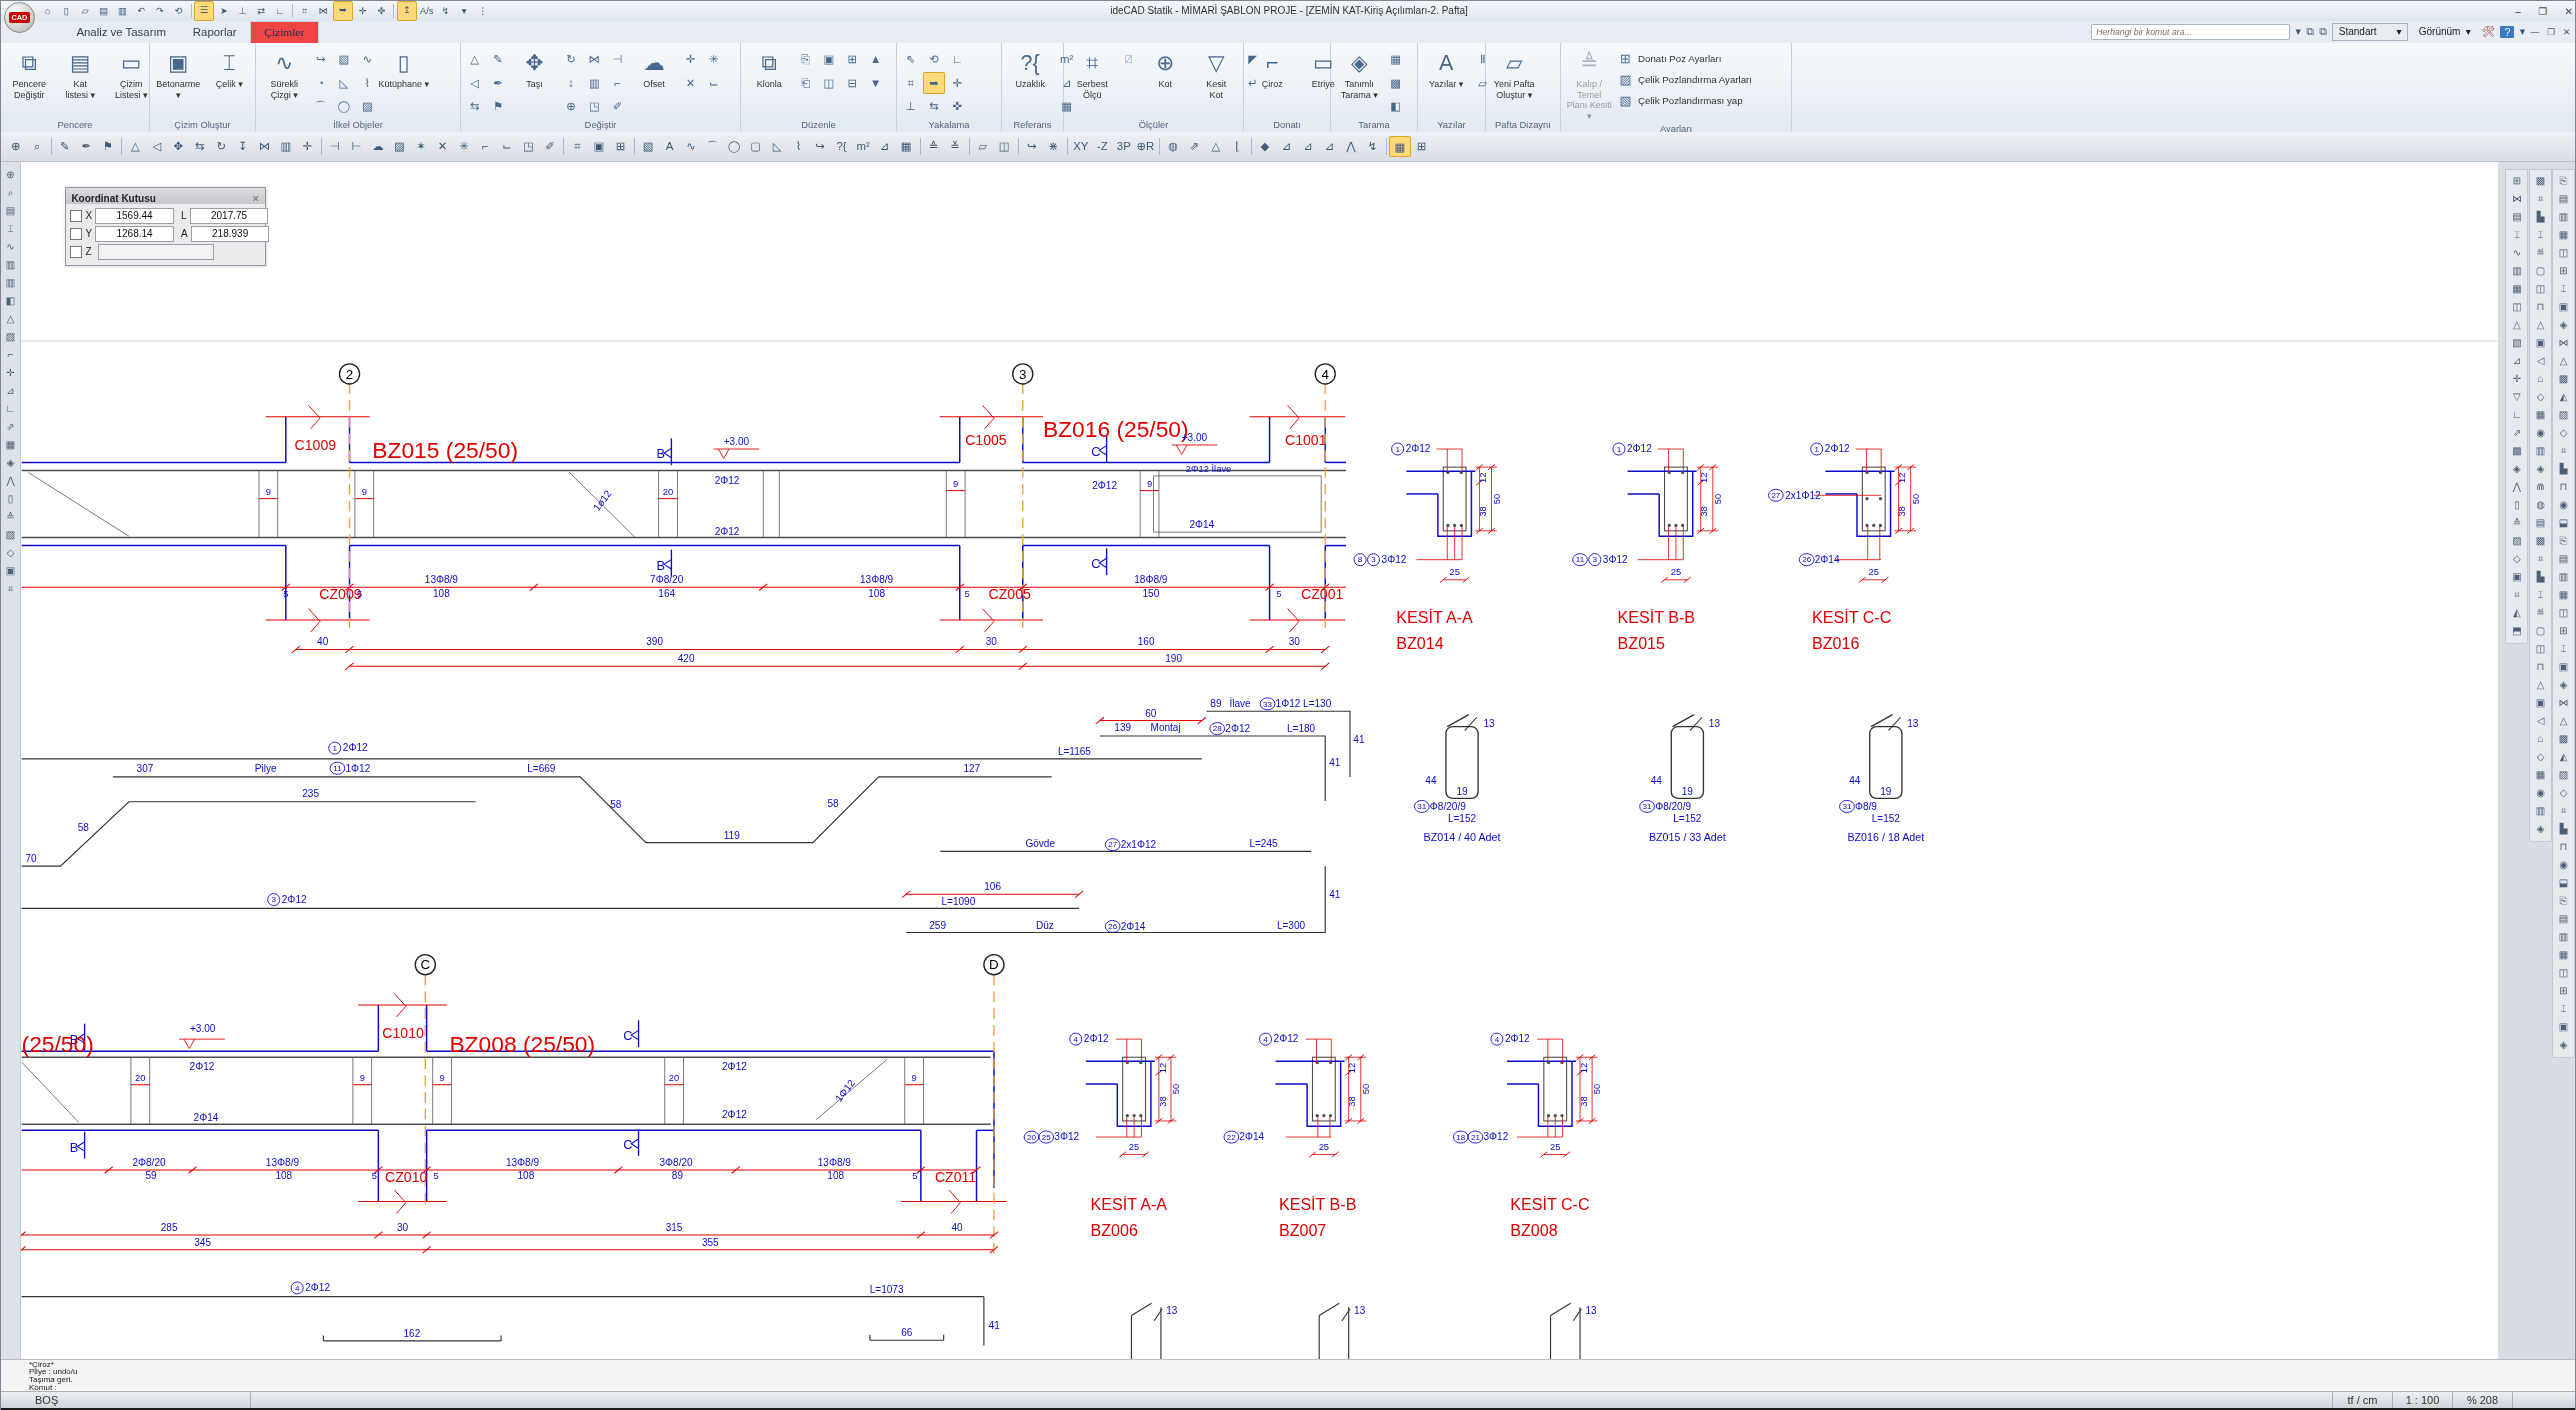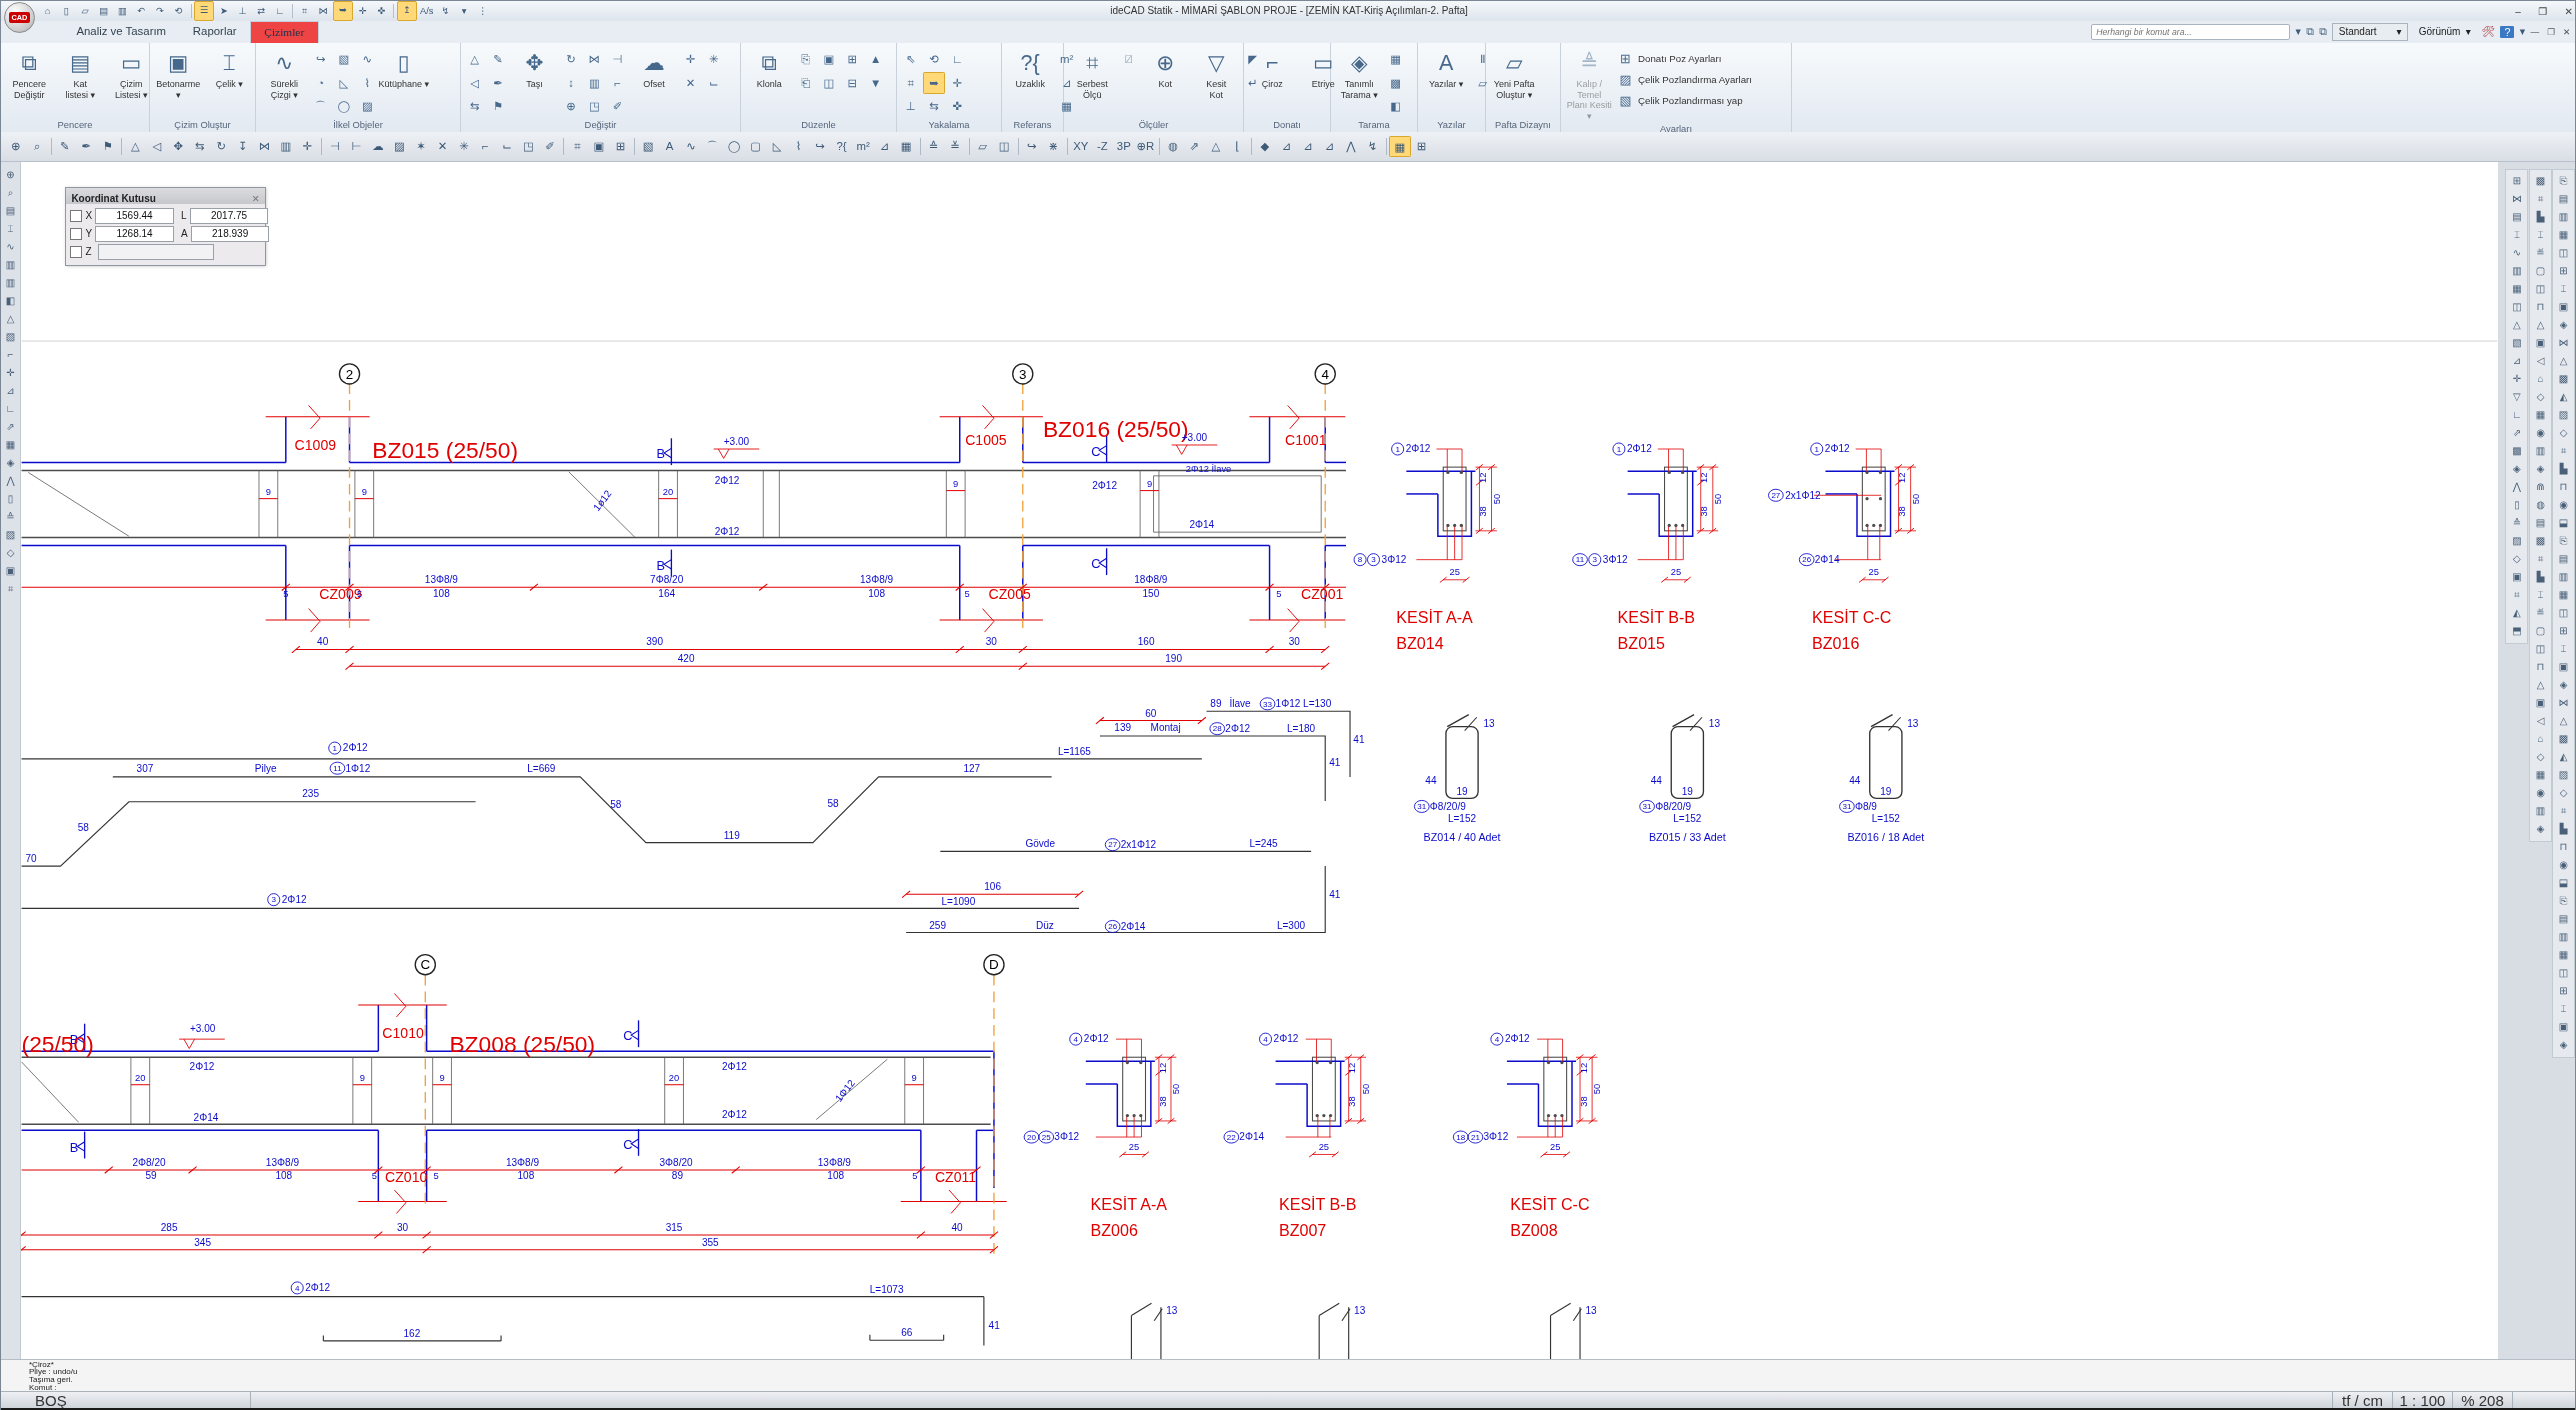--- a/index.html
+++ b/index.html
@@ -9,21 +9,21 @@
   .logo{position:absolute;left:2.7px;top:0.7px;width:29.5px;height:29.5px;border-radius:50%;background:radial-gradient(circle at 35% 30%,#fff,#c9c9c9 70%,#9a9a9a);border:0.7px solid #8a8a8a;z-index:50;display:flex;align-items:center;justify-content:center;}
   .logo span{background:#c00;color:#fff;font-size:7.4px;font-weight:bold;padding:0.7px 2.7px;border-radius:2px;}
   .qat{position:absolute;left:38px;top:1.3px;height:17.4px;display:flex;align-items:center;gap:1.3px;}
   .qicon{width:17.4px;height:17.4px;line-height:17.4px;text-align:center;font-size:9.4px;color:#3d5a77;border-radius:2px;}
   .qicon.hl{background:#ffd978;border:0.7px solid #d9a62e;line-height:16px;}
   .qsep{width:0.7px;height:13.4px;background:#b5bfca;margin:0 2px;}
   .wtitle{position:absolute;left:0;right:0;top:0;height:20px;text-align:center;line-height:20px;font-size:10px;color:#333;pointer-events:none;}
   .winbtns{position:absolute;right:4px;top:0;height:20px;display:flex;align-items:center;gap:17.4px;font-size:10px;color:#444;z-index:60;}
   
   .tabsrow{position:absolute;top:20px;left:0;width:2576px;height:21.5px;background:#e7edf3;border-bottom:0.7px solid #cdd6e0;}
-  .tabs{position:absolute;left:62px;top:0;height:21.5px;display:flex;}
+  .tabs{position:absolute;left:62px;top:0;height:21.5px;display:flex;align-items:flex-end;}
   .tab{padding:0 13.4px;line-height:21px;font-size:11.4px;color:#33434f;}
   .tab.active{background:#ef4444;border:0.7px solid #c6d0da;border-bottom:none;color:#14324f;font-family:Liberation Serif, serif;}
   .trc{position:absolute;right:6.7px;top:2px;height:17.4px;display:flex;align-items:center;gap:5.4px;}
   .search{width:199px;height:16px;border:0.7px solid #a8b4c0;background:#fff;border-radius:2px;font-size:8.7px;font-style:italic;color:#8a97a4;padding:0 4px;box-sizing:border-box;}
   .trcicon{font-size:10.7px;color:#3d5a77;}
   .combo{height:16px;border:0.7px solid #a8b4c0;background:#e8edf2;font-size:10px;color:#222;display:flex;align-items:center;padding:0 5.4px;gap:20px;}
   .mdibtns{display:flex;gap:8px;font-size:8.7px;color:#555;}
   
   .ribbon{position:absolute;top:42px;left:0;width:2576px;height:90px;background:linear-gradient(#f7fafc,#e2e9f1);border-bottom:0.7px solid #b9c2cc;display:flex;}
   .rgroup{height:90px;border-right:0.7px solid #c9d2db;display:flex;flex-direction:column;box-sizing:border-box;flex:none;}
@@ -59,21 +59,21 @@
   .pal-close{font-weight:normal;color:#777;font-size:9.4px;}
   .pal-grid{padding:2.7px 4px 4px;}
   .prow{display:flex;align-items:center;height:18px;gap:3.4px;}
   .pcb{width:10px;height:10px;border:0.7px solid #777;background:#fff;flex:none;}
   .plab{width:9.4px;font-size:10px;color:#222;}
   .pfield{width:74px;height:14px;border:0.7px solid #9aa0a8;background:#fff;font-size:10px;color:#111;padding:0 20px;line-height:14px;}
   .pfield.empty{background:#f2f1f3;}
   
   .cmd{position:absolute;left:0px;top:1358px;width:2576px;height:32px;background:#f4f4f4;border-top:0.7px solid #b5bdc6;padding:0.7px 0 0 28px;box-sizing:border-box;}
   .cmdline{font-size:8px;color:#222;line-height:7.7px;}
-  .status{position:absolute;left:0;top:1390px;width:2576px;height:17px;background:linear-gradient(#eef0f3,#cdd2d9);border-top:0.7px solid #aab2bc;display:flex;align-items:center;font-size:15px;color:#333;}
+  .status{position:absolute;left:0;top:1390px;width:2576px;height:17px;background:linear-gradient(#eef0f3,#cdd2d9);border-top:0.7px solid #aab2bc;display:flex;align-items:center;font-size:11px;color:#333;}
   .st-left{width:215px;padding-left:34px;border-right:0.7px solid #a8b0ba;height:100%;line-height:17px;}
   .st-fill{flex:1;height:100%;}
   .st-cell{width:59px;text-align:center;border-left:0.7px solid #a8b0ba;height:100%;line-height:17px;flex:none;}
   .bottomstrip{position:absolute;left:0;top:1407px;width:2576px;height:4px;background:#191919;}
 </style>
 </head>
 <body>
 
 <div id="app">
 

